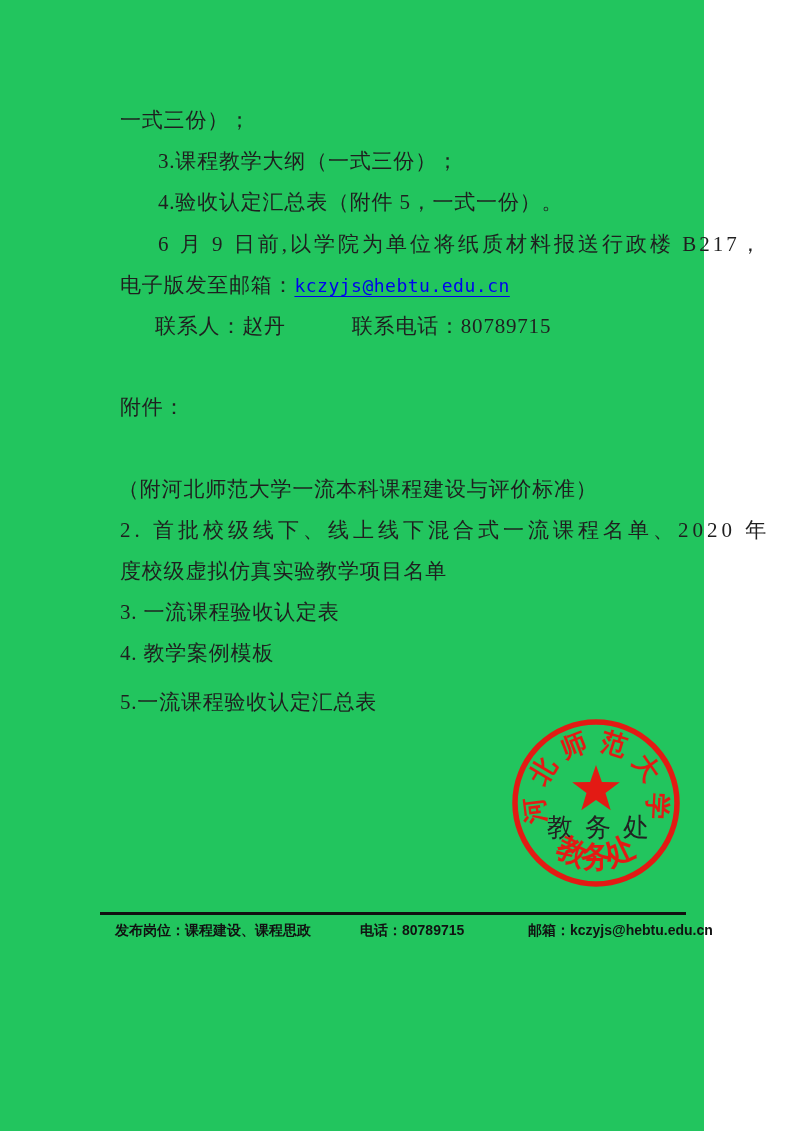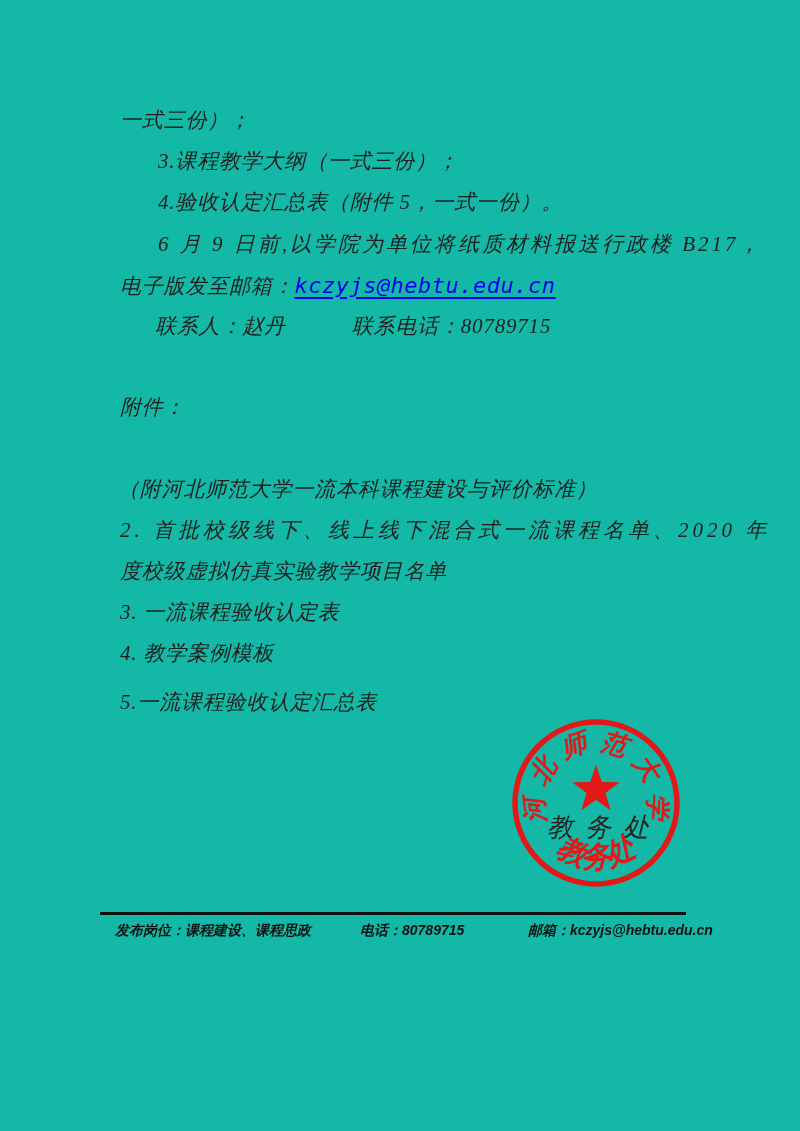--- a/index.html
+++ b/index.html
@@ -1,37 +1,37 @@
 <!DOCTYPE html>
 <html><head>
 <meta charset="utf-8">
 <style>
   html,body{margin:0;padding:0;}
   body{
     width:800px;height:1131px;background:#ffffff;overflow:hidden;
     font-family:"Liberation Serif", serif;color:#1f1f1f;
   }
-  .page{position:relative;width:800px;height:1131px;background:#14b8a6;font-style:italic;}
+  .page{position:relative;width:704px;height:1131px;background:#22c55e;}
   .line{position:absolute;font-size:21px;line-height:27px;white-space:nowrap;letter-spacing:0.8px;}
   .l1{left:120px;top:107px;}
   .l2{left:158px;top:148px;}
   .l3{left:158px;top:189px;}
   .l4{left:158px;top:231px;letter-spacing:3px;}
   .l5{left:120px;top:272px;}
   .l6{left:155px;top:313px;}
   .l7{left:120px;top:394px;}
   .l8{left:120px;top:435px;}
   .l9{left:118px;top:476px;}
   .l10{left:120px;top:517px;letter-spacing:4px;}
   .l11{left:120px;top:558px;}
   .l12{left:120px;top:599px;}
   .l13{left:120px;top:640px;}
   .l14{left:120px;top:681px;margin-top:8px;}
   .email-link{
-    font-family:"DejaVu Sans Mono", monospace;font-size:22px;
+    font-family:"DejaVu Sans Mono", monospace;font-size:18px;
     color:#0000ee;text-decoration:underline;text-underline-offset:4px;
     letter-spacing:0.5px;
   }
   .l6-gap{display:inline-block;width:66px;}
   
   .sig-dept{
     position:absolute;left:547px;top:810px;font-size:26px;letter-spacing:12px;
     color:#222;z-index:1;white-space:nowrap;
   }
   .sig-date{

